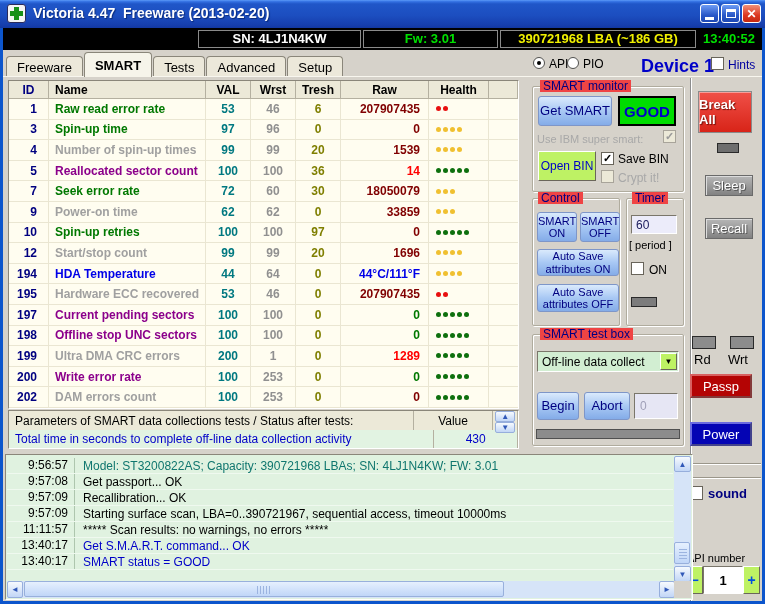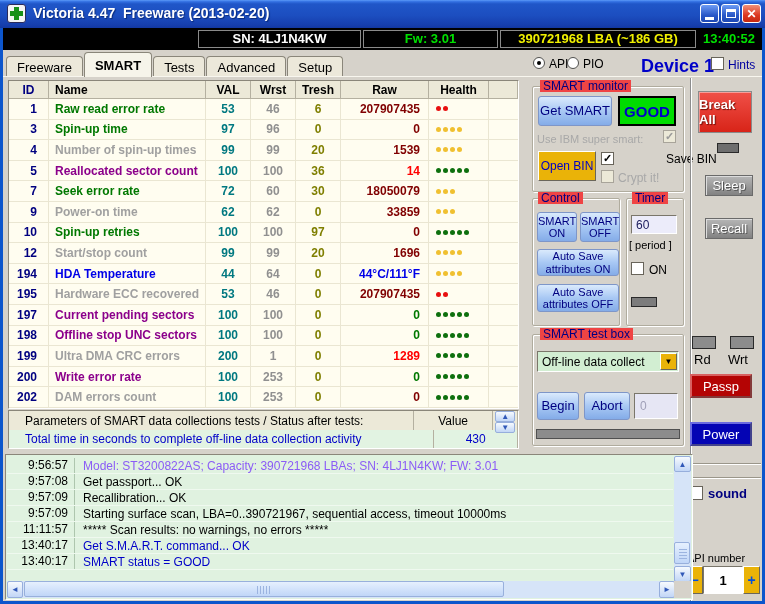--- a/index.html
+++ b/index.html
@@ -48,30 +48,30 @@
   .cwrst{width:45px;justify-content:center;color:#909090;}
   .ctresh{width:45px;justify-content:center;color:#7F7F00;}
   .craw{width:88px;justify-content:flex-end;padding-right:8px;}
   .chealth{width:60px;padding-left:7px;}
   .cfill{flex:1;border-right:none;}
   .dot{width:5px;height:5px;border-radius:50%;margin-right:2px;flex:none;}
   
   .params{left:8px;top:410px;width:511px;height:39px;border:1px solid;border-color:#8A867A #FFF #FFF #8A867A;background:#ECE9D8;}
   .prow{display:flex;height:19px;font-size:12px;}
   .prow .pc{display:flex;align-items:center;border-right:1px solid #B4B0A0;height:100%;}
-  .pdesc{width:427px;padding-left:16px;}
+  .pdesc{width:427px;padding-left:6px;}
   .pval{width:84px;justify-content:center;}
   .parr{width:26px;flex-direction:column;border-right:none;}
   .prow.val{height:18px;background:#E2F3E2;color:#0000C8;}
   .sbtn{background:linear-gradient(180deg,#F6FAFE,#C2D6F6);border:1px solid #96AEDC;border-radius:2px;color:#3058B8;display:flex;align-items:center;justify-content:center;font-size:8px;}
   
   .group{position:absolute;border:1px solid #B0AC9E;border-radius:2px;box-shadow:inset 1px 1px 0 #FFF,1px 1px 0 #FFF;}
   .glabel{position:absolute;font-size:12px;color:#000080;background:#ef4444;padding:0 3px;line-height:12px;}
   .btnblue{position:absolute;background:linear-gradient(180deg,#DAEAFC 0%,#A8C8F4 50%,#84ACE8 100%);border:1px solid #7E96C8;border-radius:3px;color:#000080;display:flex;align-items:center;justify-content:center;text-align:center;line-height:1.1;font-size:12px;font-family:"Liberation Sans",sans-serif;}
-  .btn3d{position:absolute;background:#eab308;border:1px solid;border-color:#FFF #6A665A #6A665A #FFF;display:flex;align-items:center;justify-content:center;font-size:12px;}
+  .btn3d{position:absolute;background:#bef264;border:1px solid;border-color:#FFF #6A665A #6A665A #FFF;display:flex;align-items:center;justify-content:center;font-size:12px;}
   .sunken{position:absolute;border:1px solid;border-color:#7A766A #FFF #FFF #7A766A;}
   .good{background:#00DC00;border:2px solid #000;color:#0000C8;font-weight:bold;font-size:15px;display:flex;align-items:center;justify-content:center;}
   .graytext{position:absolute;color:#A8A8A8;font-size:11px;}
   .blacktext{position:absolute;color:#000;font-size:12px;}
   .led{position:absolute;background:#7C7C7C;border:1px solid #2A2A2A;}
   .strip{left:690px;top:78px;width:72px;height:523px;border-left:1px solid #8C8C8C;box-shadow:inset 1px 0 0 #FFF;}
   .groove{position:absolute;height:1px;background:#9A968A;box-shadow:0 1px 0 #FFF;}
   .btnred{background:linear-gradient(180deg,#F05048,#D82418);border:1px solid #8A8A8A;box-shadow:inset 1px 1px 0 rgba(255,255,255,.45);color:#FFF;font-weight:bold;font-size:13px;display:flex;align-items:center;justify-content:center;text-shadow:1px 1px 1px #701008;}
   .btngray{background:linear-gradient(180deg,#B6B6B6,#828282);border:1px solid #6A6A6A;box-shadow:inset 1px 1px 0 #DCDCDC;color:#FFF;font-size:13px;display:flex;align-items:center;justify-content:center;text-shadow:1px 1px 0 #555;}
   .btndred{background:#B40404;border:2px outset #D86060;color:#FFF;font-size:13px;display:flex;align-items:center;justify-content:center;}
@@ -398,21 +398,21 @@
   </div>
 
   <div class="group" style="left:532px;top:86px;width:152px;height:106px;"></div>
   <div class="glabel" style="left:540px;top:80px;">SMART monitor</div>
   <div class="btnblue" style="left:538px;top:96px;width:74px;height:30px;font-size:13px;">Get SMART</div>
   <div class="abs good" style="left:618px;top:96px;width:58px;height:30px;">GOOD</div>
   <div class="graytext" style="left:537px;top:133px;">Use IBM super smart:</div>
   <div class="checkbox dis" style="left:663px;top:130px;">✓</div>
   <div class="btn3d" style="left:538px;top:151px;width:58px;height:30px;color:#0000C8;">Open BIN</div>
   <div class="checkbox" style="left:601px;top:152px;">✓</div>
-  <div class="blacktext" style="left:618px;top:152px;margin-left:48px;">Save BIN</div>
+  <div class="blacktext" style="left:618px;top:152px;">Save BIN</div>
   <div class="checkbox dis" style="left:601px;top:170px;"></div>
   <div class="graytext" style="left:618px;top:171px;font-size:12px;">Crypt it!</div>
 
   <div class="group" style="left:532px;top:198px;width:88px;height:128px;"></div>
   <div class="glabel" style="left:538px;top:192px;">Control</div>
   <div class="btnblue" style="left:537px;top:212px;width:40px;height:30px;font-size:11px;padding:1px;">SMART ON</div>
   <div class="btnblue" style="left:580px;top:212px;width:40px;height:30px;font-size:11px;padding:1px;">SMART OFF</div>
   <div class="btnblue" style="left:537px;top:249px;width:82px;height:27px;font-size:11px;padding:1px;">Auto Save attributes ON</div>
   <div class="btnblue" style="left:537px;top:284px;width:82px;height:28px;font-size:11px;padding:1px;">Auto Save attributes OFF</div>
 
@@ -452,21 +452,21 @@
   <div class="soundlbl" style="left:708px;top:486px;">sound</div>
   <div class="apilbl" style="left:687px;top:552px;">API number</div>
   <div class="btn3d spinbtn" style="left:686px;top:566px;width:17px;height:28px;">−</div>
   <div class="spinv" style="left:703px;top:566px;width:40px;height:28px;">1</div>
   <div class="btn3d spinbtn" style="left:743px;top:566px;width:17px;height:28px;">+</div>
 
   <div class="abs log">
     <div id="log-rows" style="position:absolute;left:1px;top:3px;">
         <div class="lrow">
           <span class="ltime">9:56:57</span>
-          <span class="ltext" style="color: #8b5cf6; text-align: center;">Model: ST3200822AS; Capacity: 390721968 LBAs; SN: 4LJ1N4KW; FW: 3.01</span>
+          <span class="ltext" style="color: #0f766e; text-align: center;">Model: ST3200822AS; Capacity: 390721968 LBAs; SN: 4LJ1N4KW; FW: 3.01</span>
         </div>
         <div class="lrow">
           <span class="ltime">9:57:08</span>
           <span class="ltext" style="color: rgb(0, 0, 0);">Get passport... OK</span>
         </div>
         <div class="lrow">
           <span class="ltime">9:57:09</span>
           <span class="ltext" style="color: rgb(0, 0, 0);">Recallibration... OK</span>
         </div>
         <div class="lrow">

